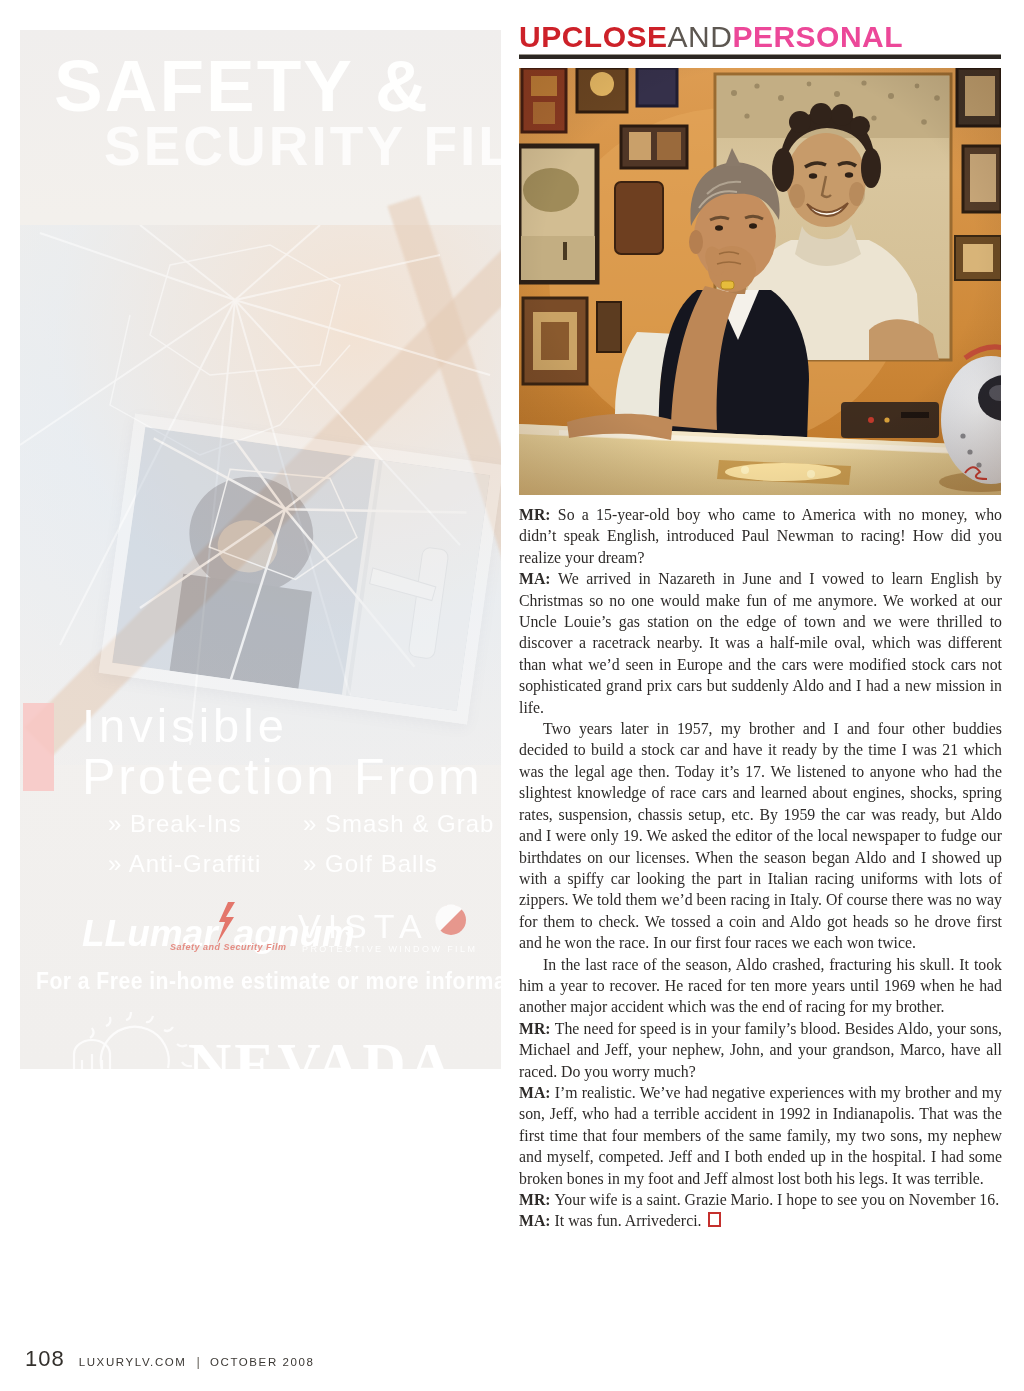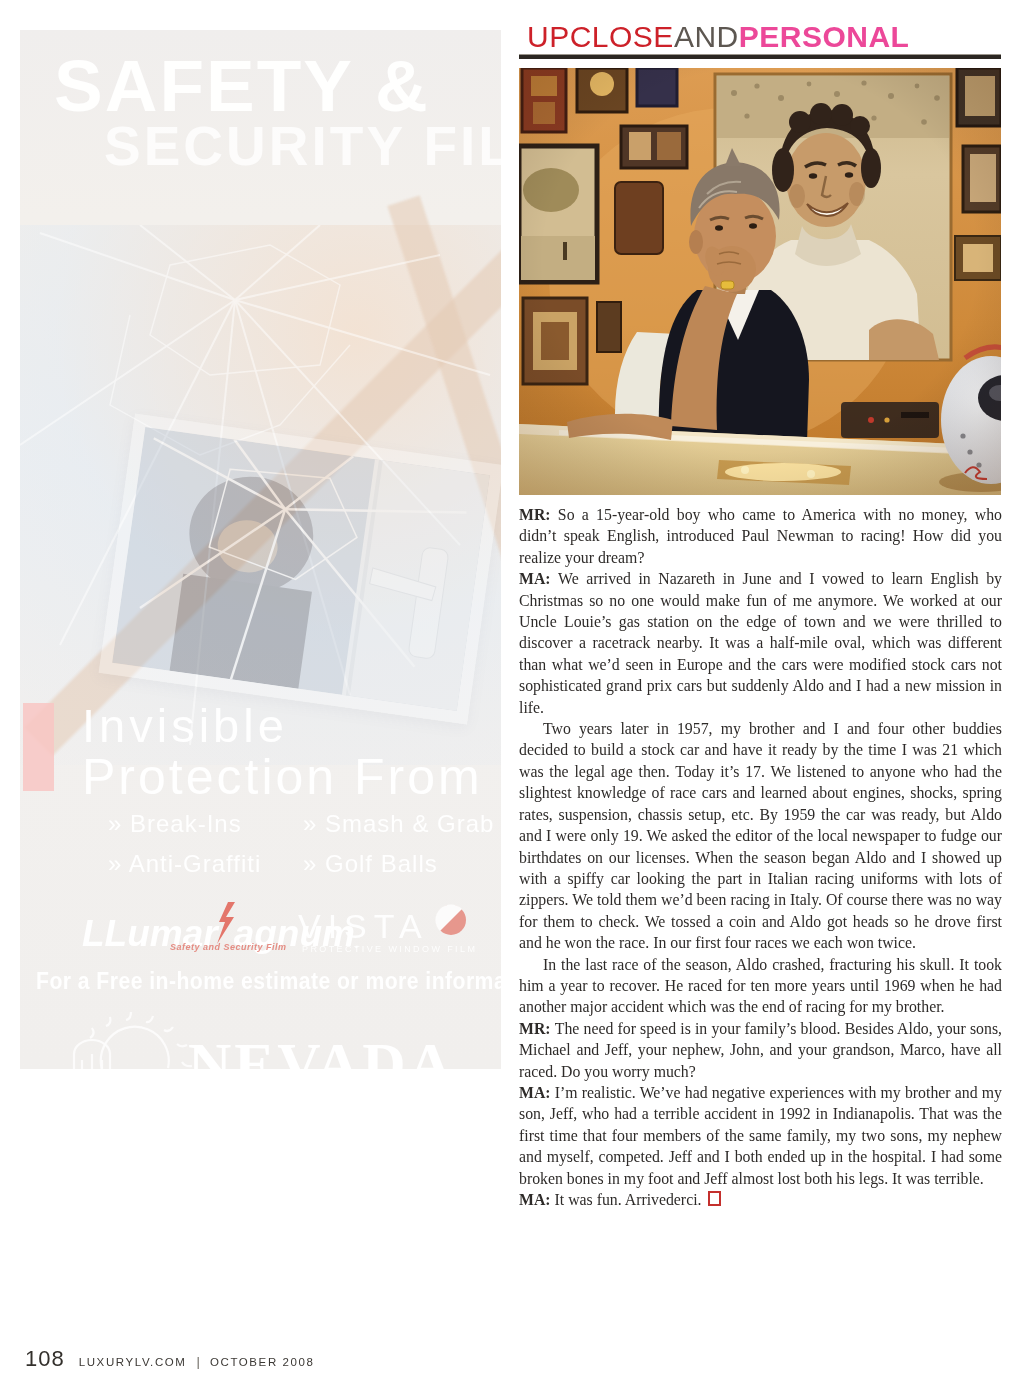--- a/index.html
+++ b/index.html
@@ -58,21 +58,21 @@
   .addr.l2{top:1131px;font-size:27px;}
   .addr.l3{top:1166px;font-size:19px;font-style:italic;color:rgba(255,255,255,.85);}
   .phone{position:absolute;left:0;top:1192px;width:481px;text-align:right;font-size:67px;font-weight:800;
       letter-spacing:7px;color:rgba(255,255,255,.97);}
   .webbar{position:absolute;left:0;top:1263px;width:481px;height:40px;background:#fadada;
       display:flex;align-items:center;justify-content:center;}
   .webbar span{color:rgba(255,255,255,.98);font-size:28px;font-weight:400;letter-spacing:1px;}
 
   
   .art-title{position:absolute;left:519px;top:20px;font-size:30px;letter-spacing:.5px;white-space:nowrap;}
-  .art-title .t1{color:#cd2129;font-weight:400;margin-left:8px;}
+  .art-title .t1{color:#cd2129;font-weight:700;}
   .art-title .t2{color:#5d5751;font-weight:400;}
   .art-title .t3{color:#ec4899;font-weight:700;}
   .art-rule{position:absolute;left:519px;top:54px;width:482px;height:5px;
       background:linear-gradient(180deg,#9a958c 0%,#9a958c 25%,#2b2722 30%,#2b2722 100%);}
   .art-photo{position:absolute;left:519px;top:68px;width:482px;height:427px;overflow:hidden;margin:0;}
   .art-text{position:absolute;left:519px;top:504px;width:483px;
       font-family:"Liberation Serif",serif;font-size:15.8px;line-height:21.4px;
       color:#2e2b29;text-align:justify;}
   .art-text p{margin:0;}
   .art-text p.indent{text-indent:24px;}
@@ -359,20 +359,21 @@
     </svg>
   </figure>
 
   <div class="art-text">
     <p><b class="speaker">MR: </b><span>So a 15-year-old boy who came to America with no money, who didn’t speak English, introduced Paul Newman to racing! How did you realize your dream?</span></p>
     <p><b class="speaker">MA: </b><span>We arrived in Nazareth in June and I vowed to learn English by Christmas so no one would make fun of me anymore. We worked at our Uncle Louie’s gas station on the edge of town and we were thrilled to discover a racetrack nearby. It was a half-mile oval, which was different than what we’d seen in Europe and the cars were modified stock cars not sophisticated grand prix cars but suddenly Aldo and I had a new mission in life.</span></p>
     <p class="indent"><span>Two years later in 1957, my brother and I and four other buddies decided to build a stock car and have it ready by the time I was 21 which was the legal age then. Today it’s 17. We listened to anyone who had the slightest knowledge of race cars and learned about engines, shocks, spring rates, suspension, chassis setup, etc. By 1959 the car was ready, but Aldo and I were only 19. We asked the editor of the local newspaper to fudge our birthdates on our licenses. When the season began Aldo and I showed up with a spiffy car looking the part in Italian racing uniforms with lots of zippers. We told them we’d been racing in Italy. Of course there was no way for them to check. We tossed a coin and Aldo got heads so he drove first and he won the race. In our first four races we each won twice.</span></p>
     <p class="indent"><span>In the last race of the season, Aldo crashed, fracturing his skull. It took him a year to recover. He raced for ten more years until 1969 when he had another major accident which was the end of racing for my brother.</span></p>
     <p><b class="speaker">MR: </b><span>The need for speed is in your family’s blood. Besides Aldo, your sons, Michael and Jeff, your nephew, John, and your grandson, Marco, have all raced. Do you worry much?</span></p>
     <p><b class="speaker">MA: </b><span>I’m realistic. We’ve had negative experiences with my brother and my son, Jeff, who had a terrible accident in 1992 in Indianapolis. That was the first time that four members of the same family, my two sons, my nephew and myself, competed. Jeff and I both ended up in the hospital. I had some broken bones in my foot and Jeff almost lost both his legs. It was terrible.</span></p>
+    <p><b class="speaker">MR: </b><span>Your wife is a saint. Grazie Mario. I hope to see you on November 16.</span></p>
     <p><b class="speaker">MA: </b><span>It was fun. Arrivederci.</span><span class="endmark"></span></p>
   </div>
 
   <div class="footer">
     <span class="pageno">108</span>
     <span class="site">LUXURYLV.COM</span>
     <span class="fdiv">|</span>
     <span class="issue">OCTOBER 2008</span>
   </div>
 

